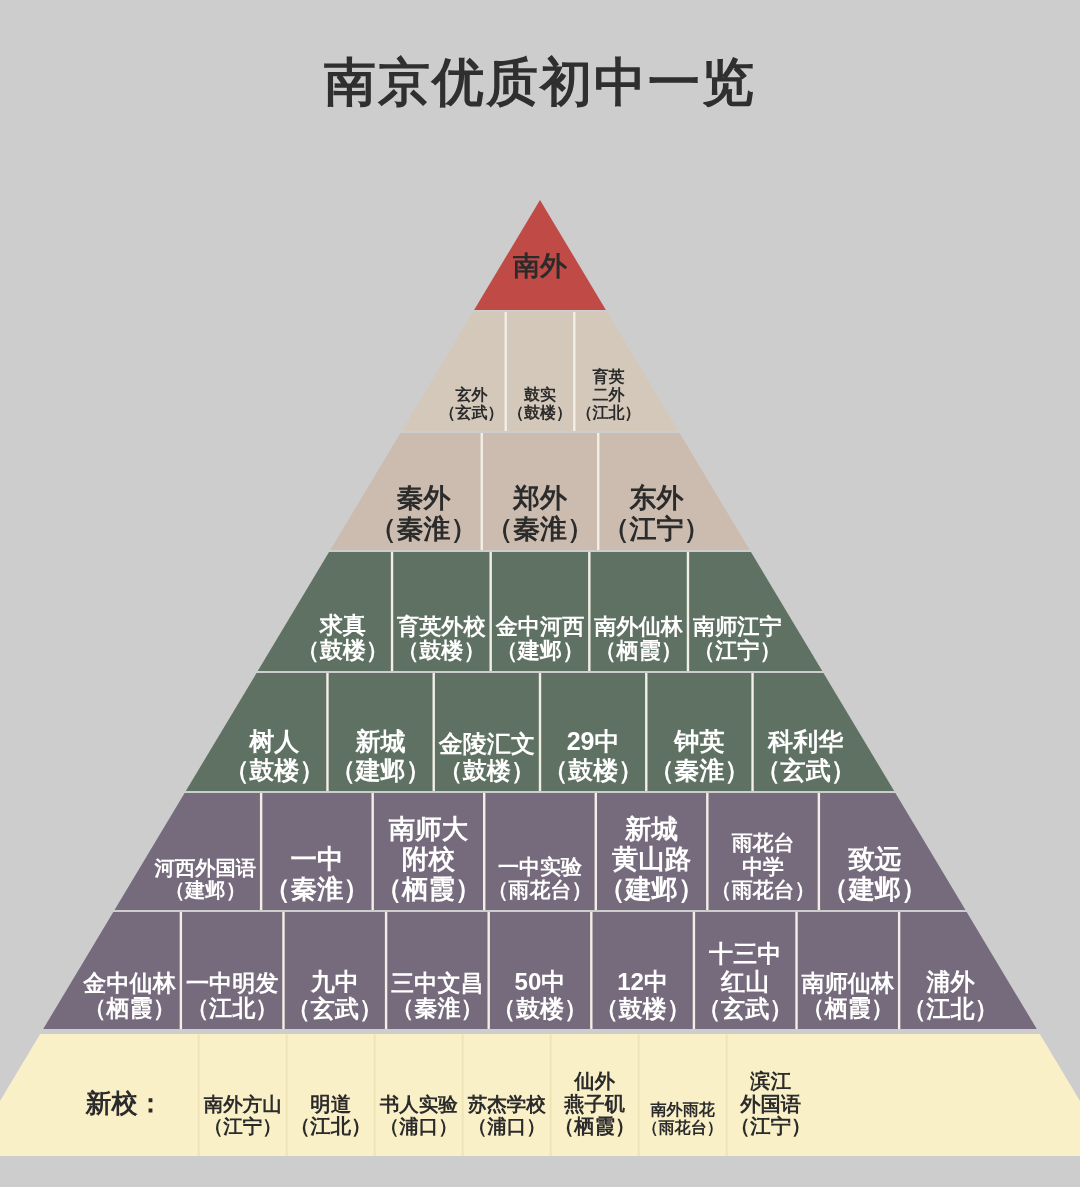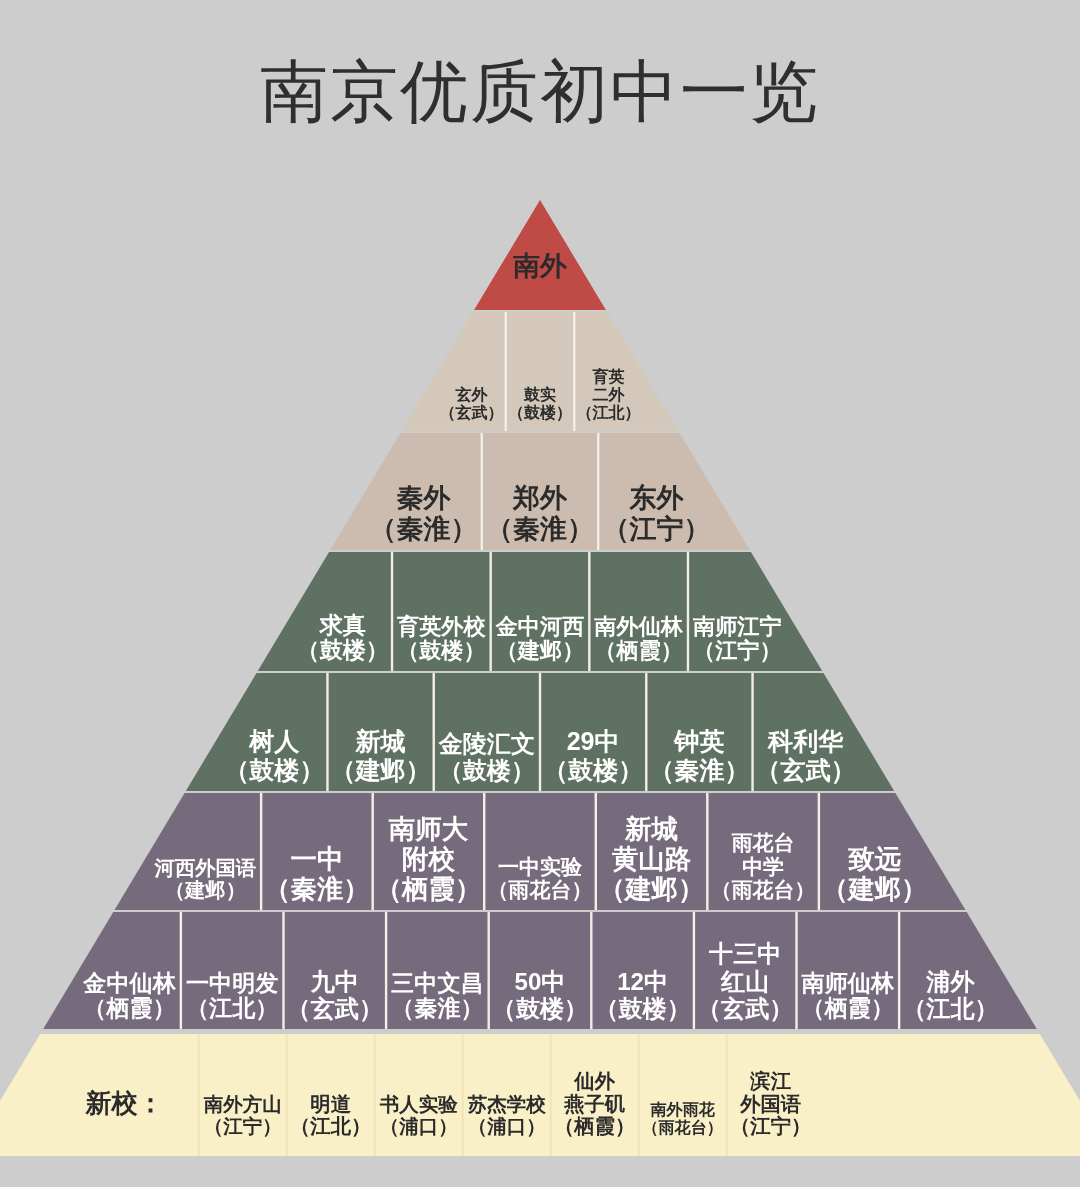--- a/index.html
+++ b/index.html
@@ -7,22 +7,22 @@
     width:1080px;height:1187px;
     background:#cdcdcd;
     font-family:"Liberation Sans","DejaVu Sans",sans-serif;
     overflow:hidden;
     position:relative;
   }
   #title{
     position:absolute;
     top:54px;left:0;width:1080px;
     text-align:center;
-    font-size:68px;
-    font-weight:normal;
+    font-size:52px;
+    font-weight:bold;
     color:#2f2f2f;
     letter-spacing:2px;
     line-height:1.1;
     white-space:nowrap;
   }
   #pyr{
     position:absolute;
     left:0;top:0;
     width:1080px;height:1187px;
   }

